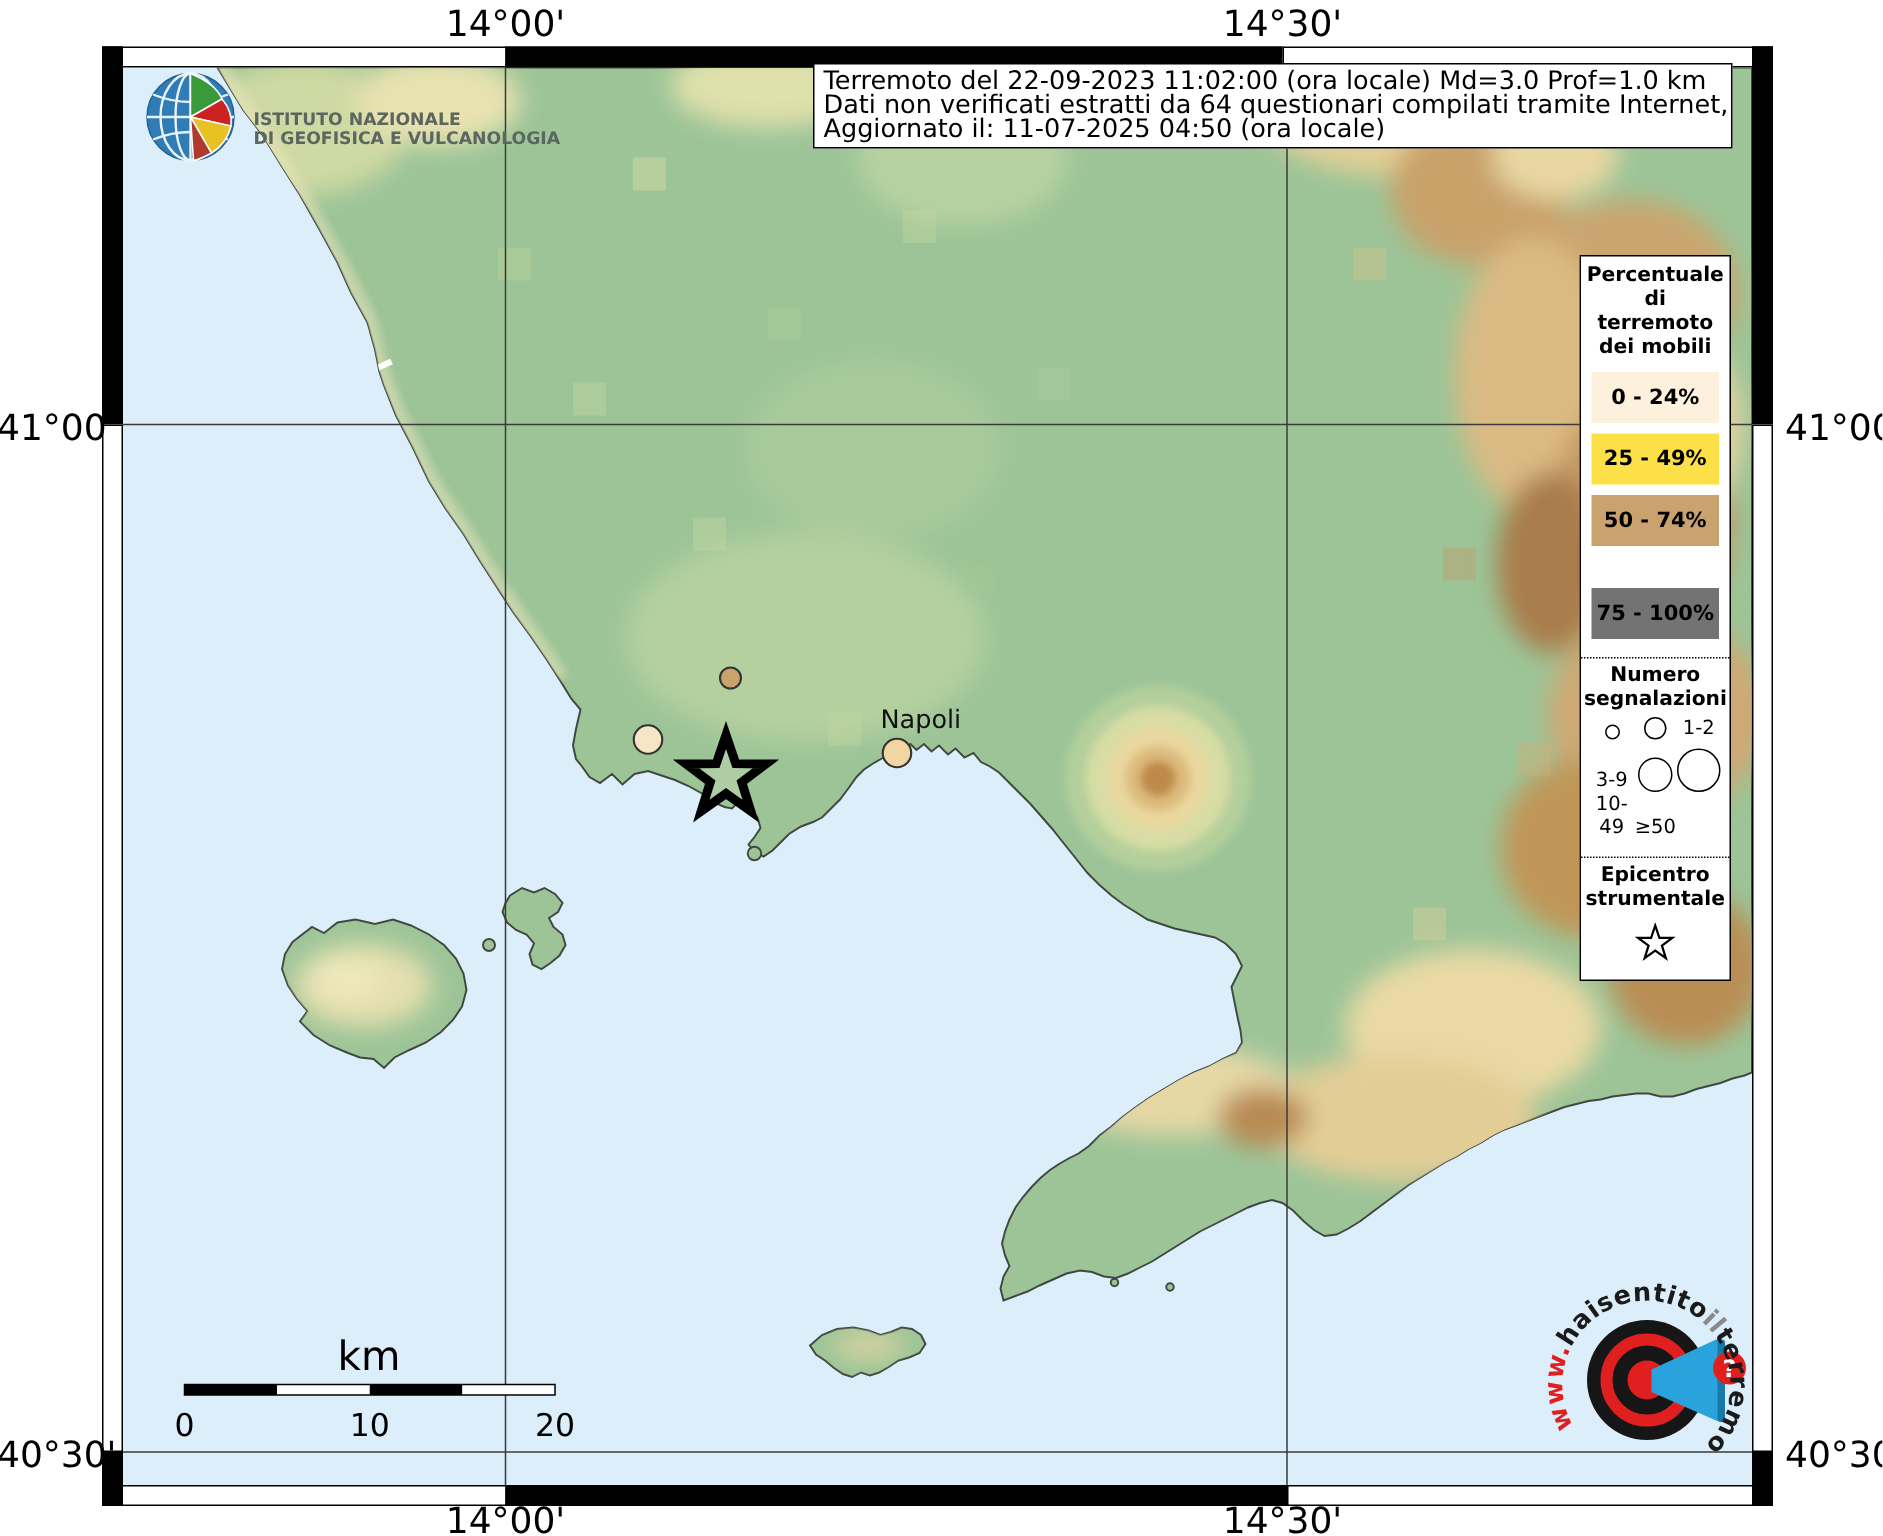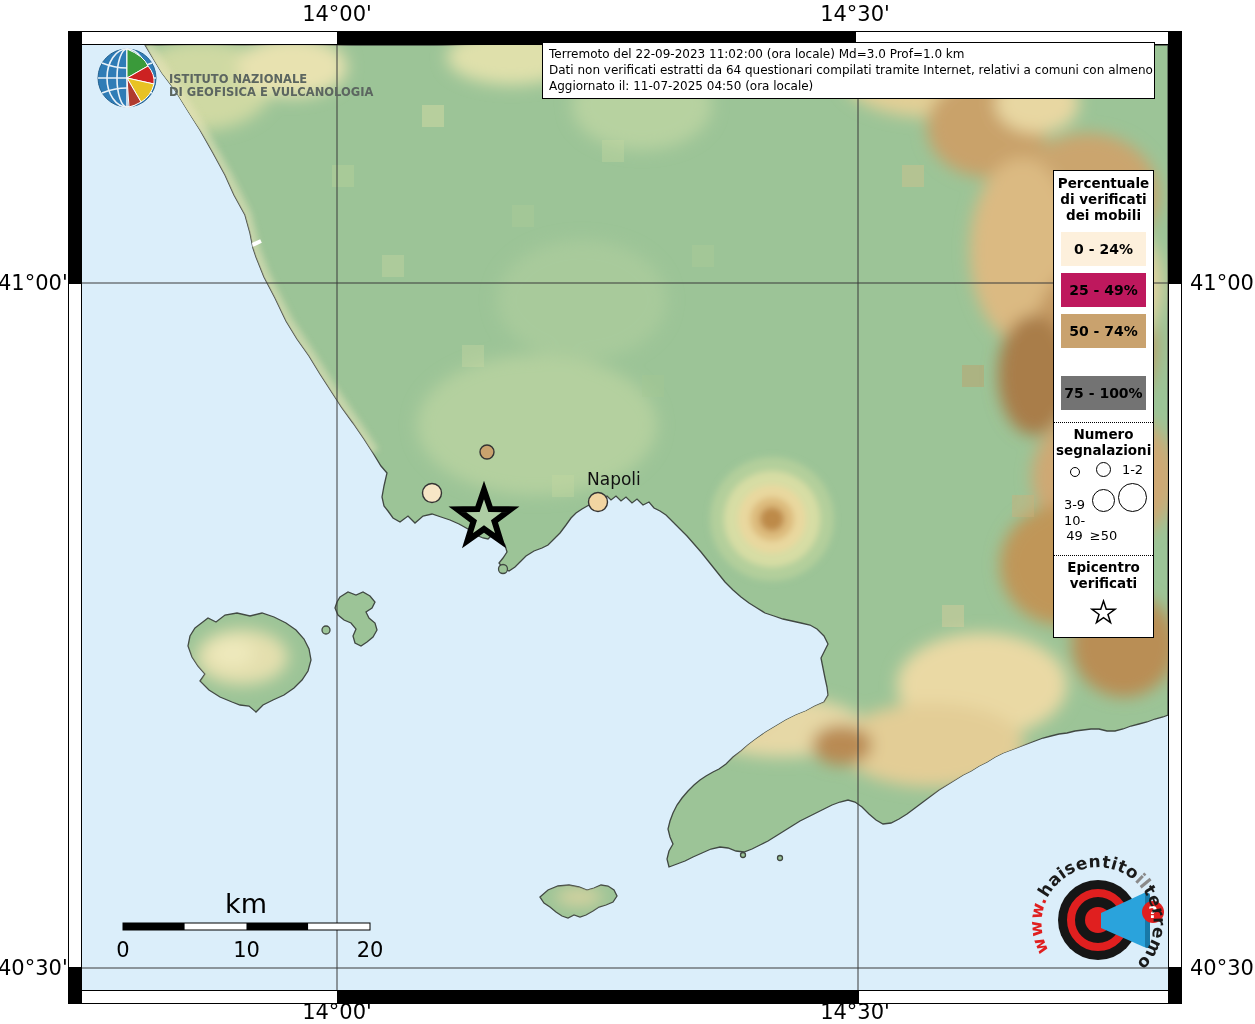--- a/index.html
+++ b/index.html
@@ -1,29 +1,29 @@
 <!DOCTYPE html>
 <html><head>
 <meta charset="utf-8">
 <style>
   html,body{margin:0;padding:0;background:#fff;}
   #stage{position:relative;width:1255px;height:1024px;background:#ffffff;overflow:hidden;
          font-family:"DejaVu Sans","Liberation Sans",sans-serif;color:#000;}
-  .axis-label{position:absolute;font-size:21px;color:#000;white-space:nowrap;}
+  .axis-label{position:absolute;font-size:24px;color:#000;white-space:nowrap;}
   .center-x{transform:translateX(-50%);}
   
   .bar-seg{position:absolute;box-sizing:border-box;border:1px solid #000;}
   .seg-black{background:#000;}
   .seg-white{background:#fff;}
   
   #map-svg{position:absolute;left:82px;top:45px;}
   
   #info-box{position:absolute;left:542px;top:42px;width:613px;box-sizing:border-box;
             background:#fff;border:1px solid #000;padding:3px 6px 4px 6px;
-            font-size:12px;line-height:16px;white-space:nowrap;overflow:hidden;}
+            font-size:17px;line-height:16px;white-space:nowrap;overflow:hidden;}
   
   #ingv{position:absolute;left:96px;top:46px;display:flex;align-items:center;}
   #ingv-text{margin-left:9px;padding-top:16px;font-size:11.5px;font-weight:bold;
              color:#5c6660;line-height:13px;letter-spacing:0px;}
   
   #legend{position:absolute;left:1053px;top:170px;width:101px;box-sizing:border-box;
           background:#fff;border:1px solid #000;text-align:center;padding-bottom:6px;}
   #legend .lg-title{font-weight:bold;font-size:13.5px;line-height:16px;padding:4px 2px 2px 2px;}
   .swatch{width:85px;height:34px;margin:7px auto 0 auto;display:flex;align-items:center;
           justify-content:center;font-weight:bold;font-size:14px;}
@@ -214,42 +214,42 @@
       <path d="M45,56 Q38,60 33,61 L31,32 Z" fill="#b03a2e"></path>
     </g>
   </svg>
   <div id="ingv-text">
     <div>ISTITUTO NAZIONALE</div>
     <div>DI GEOFISICA E VULCANOLOGIA</div>
   </div>
 </div>
 
 <div id="legend">
-  <div class="lg-title">Percentuale di verificati dei mobili</div>
+  <div class="lg-title">Percentuale di terremoto dei mobili</div>
   <div class="swatch" style="background-color: rgb(253, 240, 220);">0 - 24%</div>
-  <div class="swatch" style="background-color: #be185d;">25 - 49%</div>
+  <div class="swatch" style="background-color: #fde047;">25 - 49%</div>
   <div class="swatch" style="background-color: rgb(201, 162, 110);">50 - 74%</div>
   <div class="swatch" style="background-color: #737373; margin-top: 28px;">75 - 100%</div>
 
   <div class="lg-section">
     <div class="lg-title" style="padding-top:0;">Numero segnalazioni</div>
     <div class="circ-grid">
       <span class="lg-circ" style="width:8px;height:8px;"></span>
       <span class="lg-circ" style="width:13px;height:13px;"></span>
       <span class="circ-label">1-2</span>
       <span class="circ-label">3-9</span>
       <span class="lg-circ" style="width:21px;height:21px;margin-top:5px;"></span>
       <span class="lg-circ" style="width:27px;height:27px;margin-top:5px;"></span>
       <span class="circ-label">10-49</span>
       <span class="circ-label">≥50</span>
     </div>
   </div>
 
   <div class="lg-section">
-    <div class="lg-title" style="padding-top:0;">Epicentro verificati</div>
+    <div class="lg-title" style="padding-top:0;">Epicentro strumentale</div>
     <div class="star-wrap">
       <svg width="27" height="26" viewBox="0 0 27 26">
         <path d="M13.5,2 L16.26,10.2 24.9,10.3 17.97,15.45 20.55,23.7 13.5,18.7 6.45,23.7 9.03,15.45 2.1,10.3 10.74,10.2 Z" fill="#ffffff" stroke="#000" stroke-width="1.5"></path>
       </svg>
     </div>
   </div>
 </div>
 
 <svg id="watermark" width="142" height="142" viewBox="0 0 142 142">
   <defs>

